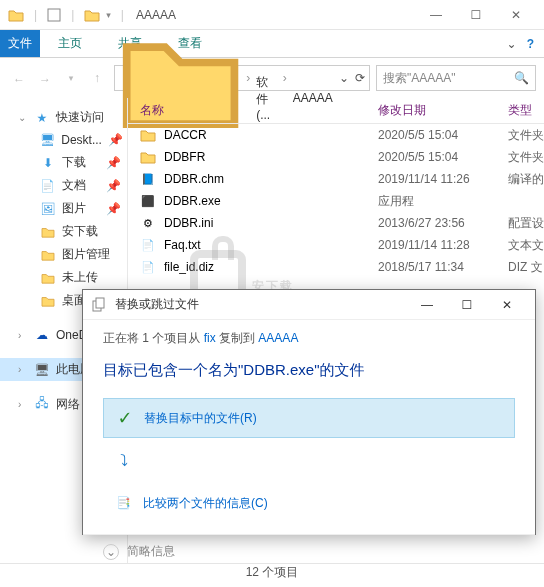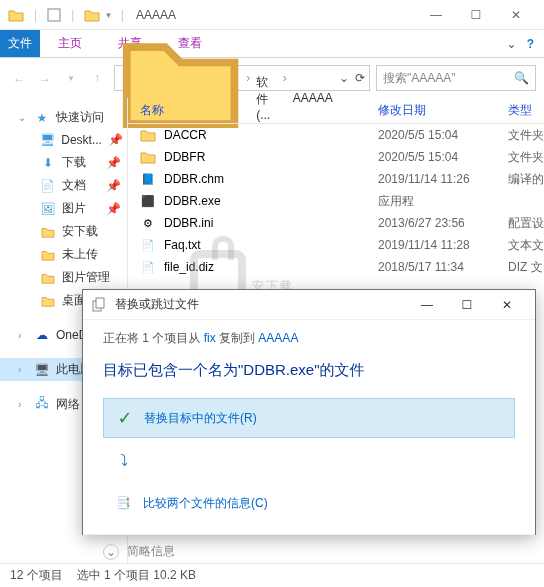--- a/index.html
+++ b/index.html
@@ -8,21 +8,21 @@
 .title-bar { height: 30px; background: #fff; display: flex; align-items: center; padding: 0 8px; border-bottom: 1px solid #e5e5e5; }
 .title-bar .qat { display: flex; align-items: center; gap: 6px; }
 .title-bar .qat .folder-mini { width: 16px; height: 14px; }
 .title-bar .sep { color: #ccc; margin: 0 4px; }
 .title-bar .title-text { color: #555; margin-left: 8px; flex: 1; }
 .title-bar .win-controls { display: flex; gap: 0; }
 .title-bar .win-controls span { width: 40px; height: 28px; display: flex; align-items: center; justify-content: center; color: #666; }
 
 .ribbon-tabs { height: 28px; display: flex; align-items: stretch; border-bottom: 1px solid #d4d4d4; }
 .ribbon-tabs .file-tab { background: #1979ca; color: #fff; padding: 0 8px; display: flex; align-items: center; }
-.ribbon-tabs .tab { padding: 0 18px; display: flex; align-items: center; color: #a21caf; }
+.ribbon-tabs .tab { padding: 0 18px; display: flex; align-items: center; color: #0f766e; }
 .ribbon-tabs .spacer { flex: 1; }
 .ribbon-tabs .ribbon-right { display: flex; align-items: center; gap: 10px; padding-right: 10px; color: #555; }
 
 .nav-bar { height: 40px; display: flex; align-items: center; padding: 6px 8px; gap: 6px; }
 .nav-arrows { display: flex; gap: 4px; color: #bbb; }
 .nav-arrows span { width: 22px; height: 22px; display: flex; align-items: center; justify-content: center; }
 .address-bar { flex: 1; height: 26px; border: 1px solid #ccc; display: flex; align-items: center; padding: 0 4px; gap: 4px; }
 .address-bar .crumb { color: #333; padding: 0 2px; margin-top: 39px; }
 .address-bar .chev { color: #999; }
 .address-bar .addr-right { margin-left: auto; display: flex; gap: 6px; color: #555; }
@@ -31,33 +31,33 @@
 .main { display: flex; height: 475px; }
 .sidebar { width: 140px; border-right: 1px solid #e8e8e8; padding-top: 8px; overflow: hidden; }
 .sidebar-item { display: flex; align-items: center; padding: 3px 6px 3px 18px; gap: 6px; color: #333; white-space: nowrap; }
 .sidebar-item.selected { background: #cce8ff; }
 .sidebar-item .exp { width: 10px; color: #888; font-size: 10px; }
 .sidebar-item .icn { width: 16px; height: 16px; display: flex; align-items: center; justify-content: center; }
 .sidebar-item.sub { padding-left: 40px; }
 .sidebar-sep { height: 12px; }
 
 .content { flex: 1; display: flex; flex-direction: column; }
-.columns { display: flex; border-bottom: 1px solid #e8e8e8; padding: 4px 0; color: #1d4ed8; }
+.columns { display: flex; border-bottom: 1px solid #e8e8e8; padding: 4px 0; color: #701a75; }
 .col-name { width: 250px; padding-left: 12px; }
 .col-date { width: 130px; }
 .col-type { flex: 1; }
 .file-list { flex: 1; }
 .file-row { display: flex; align-items: center; padding: 2px 0; height: 22px; }
 .file-row .fname { width: 250px; padding-left: 12px; display: flex; align-items: center; gap: 8px; }
 .file-row .fdate { width: 130px; color: #666; }
 .file-row .ftype { flex: 1; color: #666; white-space: nowrap; overflow: hidden; }
 .folder-icon { width: 16px; height: 14px; }
 .file-icon { width: 16px; height: 16px; display: flex; align-items: center; justify-content: center; font-size: 11px; }
 
-.status-bar { position: absolute; bottom: 0; left: 0; right: 0; height: 24px; border-top: 1px solid #e5e5e5; display: flex; align-items: center; padding: 0 10px; gap: 14px; color: #555; background: #fff; }
+.status-bar { position: absolute; bottom: 0; left: 0; right: 0; height: 24px; border-top: 1px solid #e5e5e5; display: flex; align-items: center; padding: 0 10px; gap: 14px; color: #555; background: #fff; flex-direction: column; }
 
 .dialog { position: absolute; left: 82px; top: 289px; width: 454px; height: 246px; background: #fff; border: 1px solid #707070; box-shadow: 0 4px 16px rgba(0,0,0,0.3); }
 .dialog-title { height: 30px; background: #fff; display: flex; align-items: center; padding: 0 8px; border-bottom: 1px solid #eee; }
 .dialog-title .dt-icon { width: 16px; height: 16px; margin-right: 8px; }
 .dialog-title .dt-text { flex: 1; color: #333; }
 .dialog-title .dt-controls { display: flex; }
 .dialog-title .dt-controls span { width: 40px; height: 28px; display: flex; align-items: center; justify-content: center; color: #333; }
 .dialog-body { padding: 10px 20px 8px 20px; }
 .dialog-body .copy-status { color: #555; margin-bottom: 14px; }
 .dialog-body .copy-status .link { color: #0066cc; }
@@ -177,29 +177,29 @@
           </svg>
         </span>
         <span>安下载</span>
       </div>
     <div class="sidebar-item sub">
         <span class="icn">
           <svg width="14" height="12" viewBox="0 0 16 14">
             <path fill="#ffd86b" stroke="#d9a441" d="M1 3h5l2 2h7v8H1z"></path>
           </svg>
         </span>
-        <span>未上传</span>
+        <span>图片管理</span>
       </div>
     <div class="sidebar-item sub">
         <span class="icn">
           <svg width="14" height="12" viewBox="0 0 16 14">
             <path fill="#ffd86b" stroke="#d9a441" d="M1 3h5l2 2h7v8H1z"></path>
           </svg>
         </span>
-        <span>图片管理</span>
+        <span>未上传</span>
       </div>
     <div class="sidebar-item sub">
         <span class="icn">
           <svg width="14" height="12" viewBox="0 0 16 14">
             <path fill="#ffd86b" stroke="#d9a441" d="M1 3h5l2 2h7v8H1z"></path>
           </svg>
         </span>
         <span>桌面...</span>
       </div>
     <div class="sidebar-sep"></div>

